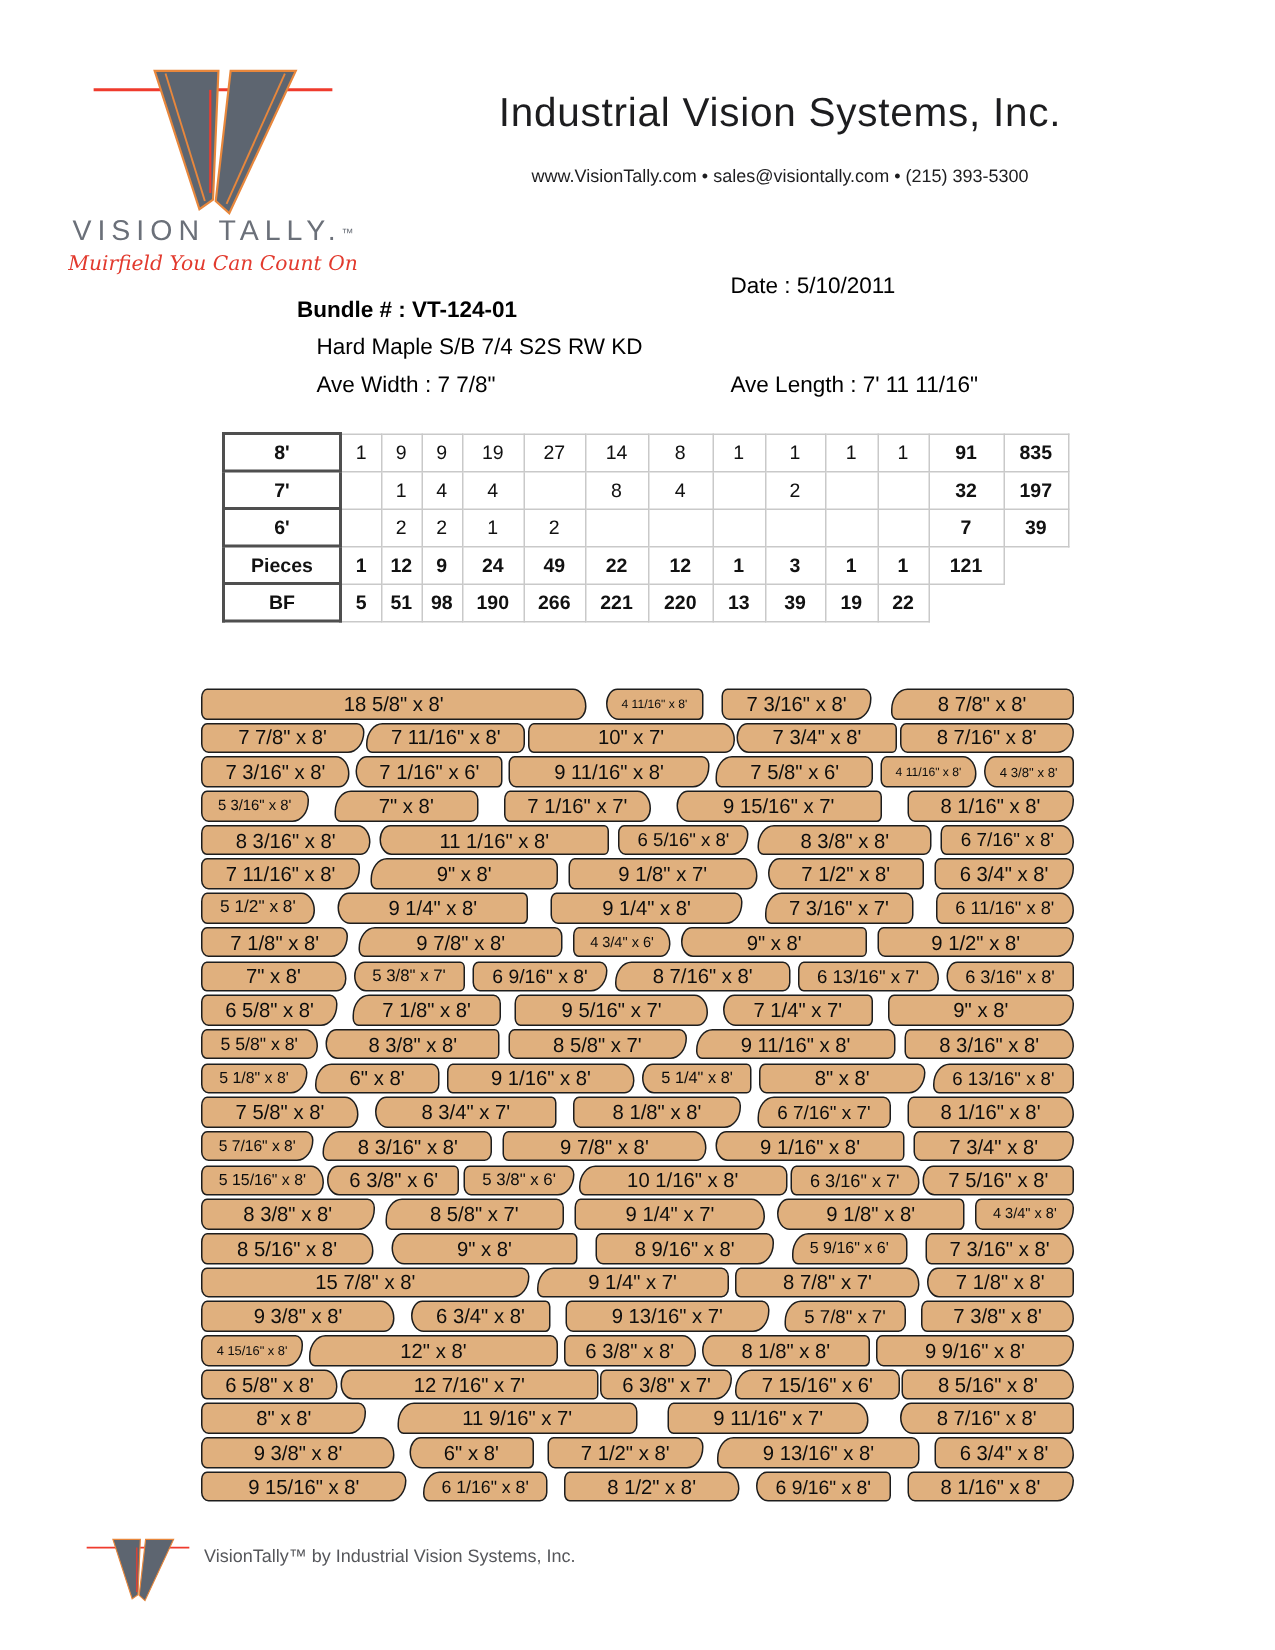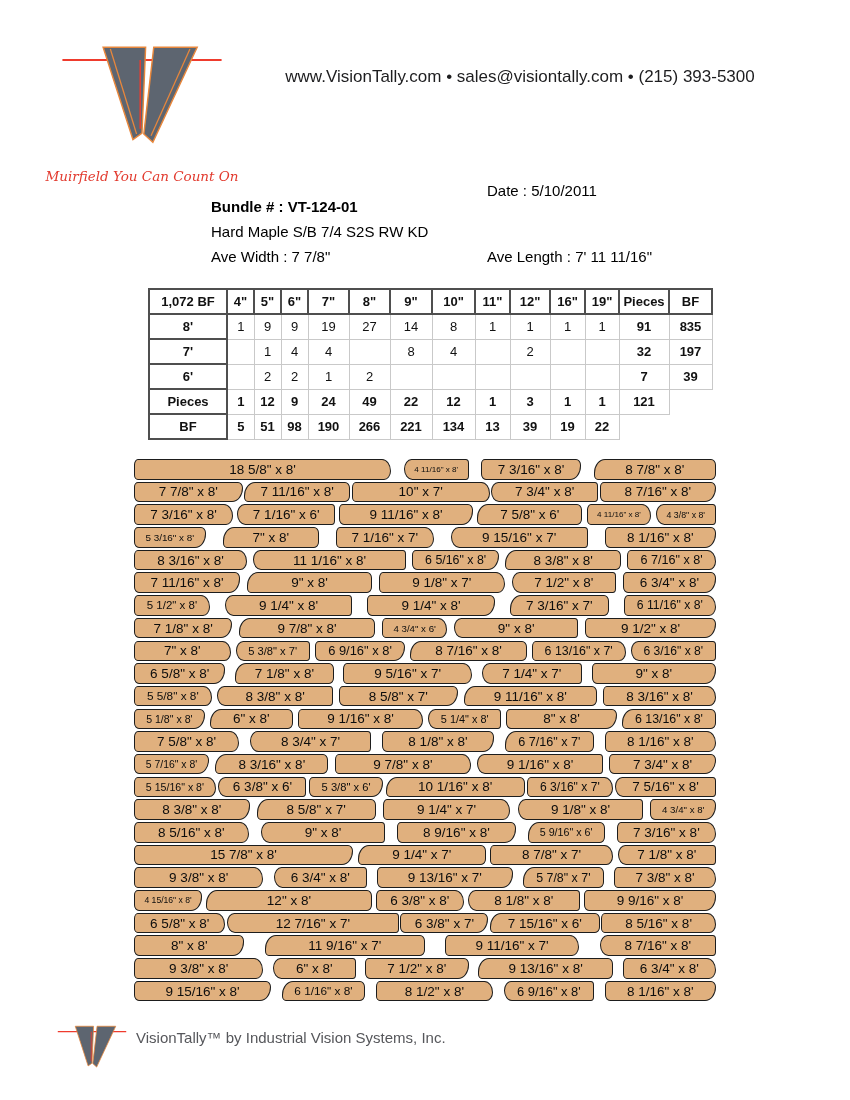--- a/index.html
+++ b/index.html
@@ -16,21 +16,21 @@
     font-size:19px; letter-spacing:4px; color:#6b7079; font-weight:400;
   }
   .wordmark .tm { font-size:8px; letter-spacing:0; vertical-align:2px; }
   .tagline {
     position:absolute; left:40px; top:168px; width:204px; text-align:center;
     font-family:"DejaVu Serif", serif; font-style:italic; font-size:13.5px; color:#e23a2e;
   }
   .company-block { position:absolute; left:235px; top:60px; width:570px; text-align:center; color:#1d1d1f; }
   .company-name { font-size:27px; font-weight:400; letter-spacing:0.5px; }
   .company-address { font-size:17px; margin-top:16px; }
-  .company-contact { font-size:17px; margin-top:7px; }
+  .company-contact { font-size:12px; margin-top:19px; }
 
   
   .bundle-line { position:absolute; font-size:15px; color:#000; }
   .b-bold { font-weight:bold; }
 
   
   table.tally {
     position:absolute; left:148px; top:288px;
     border-collapse:collapse; table-layout:fixed; background:#fff;
     font-family:"Liberation Sans", sans-serif; font-size:13px;
@@ -51,44 +51,46 @@
     display:flex; align-items:center; justify-content:center;
     white-space:nowrap; overflow:hidden; color:#0d0d0d;
   }
   .v0 { border-radius:4px 9px 7px 4px / 6px 12px 9px 5px; }
   .v1 { border-radius:9px 4px 4px 10px / 12px 5px 5px 13px; }
   .v2 { border-radius:4px 5px 11px 5px / 5px 6px 14px 6px; }
   .v3 { border-radius:11px 5px 5px 4px / 14px 6px 6px 5px; }
 
   
   .footer-svg { position:absolute; left:57px; top:1023px; }
-  .footer-text { position:absolute; left:136px; top:1026px; font-size:15px; line-height:23px; }
+  .footer-text { position:absolute; left:136px; top:1026px; font-size:12px; line-height:23px; }
   .footer-line1 { color:#56575b; }
   .footer-line2 { color:#66676b; }
 </style>
 </head>
 <body>
 
 <div class="page">
 
   <svg class="logo-svg" width="180" height="104" viewBox="0 0 180 115">
     <line x1="2" y1="22" x2="178" y2="22" stroke="#ef3b2d" stroke-width="2.2"></line>
     <polygon points="47,8 94,8 90,103 80,110" fill="#5d6570" stroke="#e8873c" stroke-width="1.6"></polygon>
     <line x1="55" y1="10" x2="84" y2="104" stroke="#e8873c" stroke-width="1.4"></line>
     <polygon points="103,8 151,8 102,113 92,104" fill="#5d6570" stroke="#e8873c" stroke-width="1.6"></polygon>
     <line x1="143" y1="10" x2="100" y2="106" stroke="#e8873c" stroke-width="1.4"></line>
     <line x1="88" y1="22" x2="88" y2="98" stroke="#ef3b2d" stroke-width="1.6"></line>
   </svg>
+  <div class="wordmark"><span>VISION TALLY.</span><span class="tm">™</span></div>
   <div class="tagline">Muirfield You Can Count On</div>
 
   <div class="company-block">
+    <div class="company-name">Industrial Vision Systems, Inc.</div>
     <div class="company-contact">www.VisionTally.com • sales@visiontally.com • (215) 393-5300</div>
   </div>
 
-  <div class="bundle-line b-bold" style="left:211px; top:198px;">Bundle # : VT-124-01</div>
+  <div class="bundle-line b-bold" style="left:198px; top:198px;">Bundle # : VT-124-01</div>
   <div class="bundle-line" style="left:487px; top:182px;">Date : 5/10/2011</div>
   <div class="bundle-line" style="left:211px; top:223px;">Hard Maple S/B 7/4 S2S RW KD</div>
   <div class="bundle-line" style="left:211px; top:248px;">Ave Width : 7 7/8"</div>
   <div class="bundle-line" style="left:487px; top:248px;">Ave Length : 7' 11 11/16"</div>
 
   <table class="tally">
       <colgroup>
         <col style="width: 78px;">
         <col style="width: 27px;">
         <col style="width: 27px;">
@@ -99,36 +101,20 @@
         <col style="width: 43px;">
         <col style="width: 35px;">
         <col style="width: 40px;">
         <col style="width: 35px;">
         <col style="width: 34px;">
         <col style="width: 50px;">
         <col style="width: 43px;">
       </colgroup>
       <tbody>
         <tr>
-          <td class="dk b">1,072 BF</td>
-          <td class="dk b">4"</td>
-          <td class="dk b">5"</td>
-          <td class="dk b">6"</td>
-          <td class="dk b">7"</td>
-          <td class="dk b">8"</td>
-          <td class="dk b">9"</td>
-          <td class="dk b">10"</td>
-          <td class="dk b">11"</td>
-          <td class="dk b">12"</td>
-          <td class="dk b">16"</td>
-          <td class="dk b">19"</td>
-          <td class="dk b">Pieces</td>
-          <td class="dk b">BF</td>
-        </tr>
-        <tr>
           <td class="dk b">8'</td>
           <td class="lt">1</td>
           <td class="lt">9</td>
           <td class="lt">9</td>
           <td class="lt">19</td>
           <td class="lt">27</td>
           <td class="lt">14</td>
           <td class="lt">8</td>
           <td class="lt">1</td>
           <td class="lt">1</td>
@@ -186,21 +172,21 @@
           <td class="none"></td>
         </tr>
         <tr>
           <td class="dk b">BF</td>
           <td class="lt b">5</td>
           <td class="lt b">51</td>
           <td class="lt b">98</td>
           <td class="lt b">190</td>
           <td class="lt b">266</td>
           <td class="lt b">221</td>
-          <td class="lt b">134</td>
+          <td class="lt b">220</td>
           <td class="lt b">13</td>
           <td class="lt b">39</td>
           <td class="lt b">19</td>
           <td class="lt b">22</td>
           <td class="none"></td>
           <td class="none"></td>
         </tr>
       </tbody>
     </table>
 

